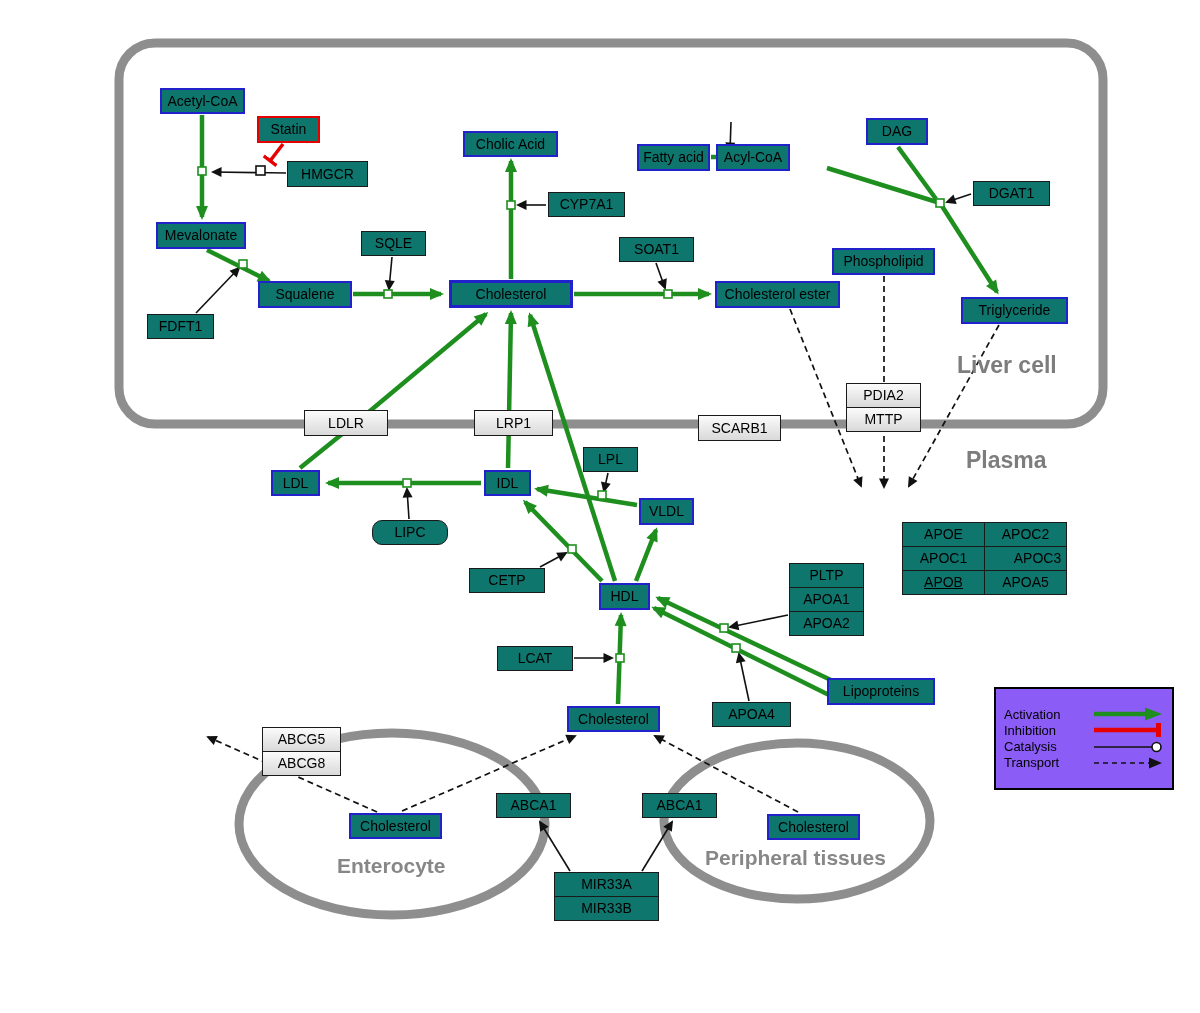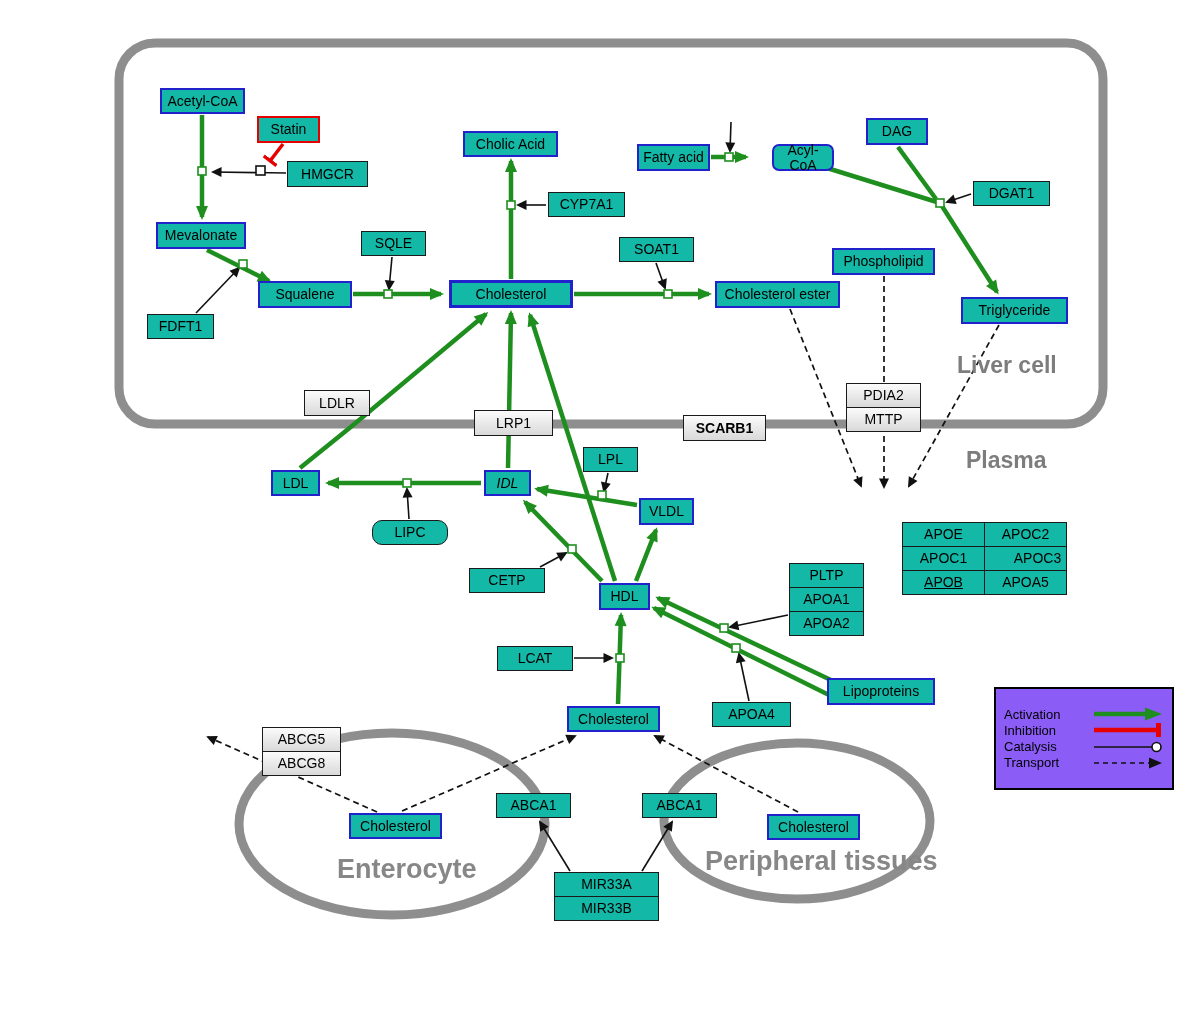--- a/index.html
+++ b/index.html
@@ -1,27 +1,27 @@
 <!DOCTYPE html>
 <html><head>
 <meta charset="utf-8">
 <style>
   html,body{margin:0;padding:0;background:#fff;}
   .canvas{position:relative;width:1200px;height:1013px;background:#ffffff;
           font-family:"Liberation Sans",sans-serif;overflow:hidden;}
   svg.layer{position:absolute;left:0;top:0;}
-  .node{position:absolute;box-sizing:border-box;background:#14b8a6;border:1px solid #1a1a1a;
+  .node{position:absolute;box-sizing:border-box;background:#0f766e;border:1px solid #1a1a1a;
         display:flex;align-items:center;justify-content:center;text-align:center;
         font-size:14px;line-height:1.02;color:#000;padding:1px 2px;}
   .m{border:2px solid #2222cc;}
   .m.thick{border-width:3px;}
   .inh{border:2px solid #e60000;}
   .mem{background:linear-gradient(180deg,#fbfbfb 0%,#d9d9d9 100%);}
   .region-label{position:absolute;font-weight:bold;color:#7d7d7d;font-size:23px;white-space:nowrap;}
-  .region-label.small{font-size:27px;color:#878787;}
+  .region-label.small{font-size:21px;color:#878787;}
   .legend{position:absolute;left:994px;top:687px;width:180px;height:103px;border:2px solid #000;
           background:#8b5cf6;box-sizing:border-box;padding:17px 8px;display:flex;flex-direction:column;justify-content:space-between;}
   .legend-row{display:flex;align-items:center;justify-content:space-between;height:20px;}
   .legend-label{font-size:13px;color:#000;}
 </style>
 </head>
 <body>
 
 <div class="canvas">
 
@@ -115,26 +115,26 @@
   <div class="region-label small" style="left:337px;top:854px;">Enterocyte</div>
   <div class="region-label small" style="left:705px;top:846px;">Peripheral tissues</div>
 
   <div class="node m" style="left:160px;top:88px;width:85px;height:26px;">Acetyl-CoA</div>
   <div class="node m" style="left:156px;top:222px;width:90px;height:27px;">Mevalonate</div>
   <div class="node m" style="left:258px;top:281px;width:94px;height:27px;">Squalene</div>
   <div class="node m" style="left:463px;top:131px;width:95px;height:26px;">Cholic Acid</div>
   <div class="node m thick" style="left:449px;top:280px;width:124px;height:28px;">Cholesterol</div>
   <div class="node m" style="left:715px;top:281px;width:125px;height:27px;">Cholesterol ester</div>
   <div class="node m" style="left:637px;top:144px;width:73px;height:27px;">Fatty acid</div>
-  <div class="node m" style="left:772px;top:144px;width:62px;height:27px;border-radius:7px;">Acyl-CoA</div>
+  <div class="node m" style="left:716px;top:144px;width:74px;height:27px;">Acyl-CoA</div>
   <div class="node m" style="left:866px;top:118px;width:62px;height:27px;">DAG</div>
   <div class="node m" style="left:832px;top:248px;width:103px;height:27px;">Phospholipid</div>
   <div class="node m" style="left:961px;top:297px;width:107px;height:27px;">Triglyceride</div>
   <div class="node m" style="left:271px;top:470px;width:49px;height:26px;">LDL</div>
-  <div class="node m" style="left:484px;top:470px;width:47px;height:26px;font-style:italic;">IDL</div>
+  <div class="node m" style="left:484px;top:470px;width:47px;height:26px;">IDL</div>
   <div class="node m" style="left:639px;top:498px;width:55px;height:27px;">VLDL</div>
   <div class="node m" style="left:599px;top:583px;width:51px;height:27px;">HDL</div>
   <div class="node m" style="left:827px;top:678px;width:108px;height:27px;">Lipoproteins</div>
   <div class="node m" style="left:567px;top:706px;width:93px;height:26px;">Cholesterol</div>
   <div class="node m" style="left:349px;top:813px;width:93px;height:26px;">Cholesterol</div>
   <div class="node m" style="left:767px;top:814px;width:93px;height:26px;">Cholesterol</div>
 
   <div class="node inh" style="left:257px;top:116px;width:63px;height:27px;">Statin</div>
 
   <div class="node" style="left:287px;top:161px;width:81px;height:26px;">HMGCR</div>
@@ -150,23 +150,23 @@
   <div class="node" style="left:712px;top:702px;width:79px;height:25px;">APOA4</div>
   <div class="node" style="left:496px;top:793px;width:75px;height:25px;">ABCA1</div>
   <div class="node" style="left:642px;top:793px;width:75px;height:25px;">ABCA1</div>
 
   <div class="node" style="left:789px;top:563px;width:75px;height:25px;">PLTP</div>
   <div class="node" style="left:789px;top:587px;width:75px;height:25px;">APOA1</div>
   <div class="node" style="left:789px;top:611px;width:75px;height:25px;">APOA2</div>
   <div class="node" style="left:554px;top:872px;width:105px;height:25px;">MIR33A</div>
   <div class="node" style="left:554px;top:896px;width:105px;height:25px;">MIR33B</div>
 
-  <div class="node mem" style="left:304px;top:390px;width:66px;height:26px;">LDLR</div>
+  <div class="node mem" style="left:304px;top:410px;width:84px;height:26px;">LDLR</div>
   <div class="node mem" style="left:474px;top:410px;width:79px;height:26px;">LRP1</div>
-  <div class="node mem" style="left:683px;top:415px;width:83px;height:26px;font-weight:bold;">SCARB1</div>
+  <div class="node mem" style="left:698px;top:415px;width:83px;height:26px;">SCARB1</div>
   <div class="node mem" style="left:846px;top:383px;width:75px;height:25px;">PDIA2</div>
   <div class="node mem" style="left:846px;top:407px;width:75px;height:25px;">MTTP</div>
   <div class="node mem" style="left:262px;top:727px;width:79px;height:25px;">ABCG5</div>
   <div class="node mem" style="left:262px;top:751px;width:79px;height:25px;">ABCG8</div>
 
   <div class="node" style="left:902px;top:522px;width:83px;height:25px;">APOE</div>
   <div class="node" style="left:984px;top:522px;width:83px;height:25px;">APOC2</div>
   <div class="node" style="left:902px;top:546px;width:83px;height:25px;">APOC1</div>
   <div class="node" style="left:984px;top:546px;width:83px;height:25px;padding-left:26px;">APOC3</div>
   <div class="node" style="left:902px;top:570px;width:83px;height:25px;text-decoration:underline;">APOB</div>

